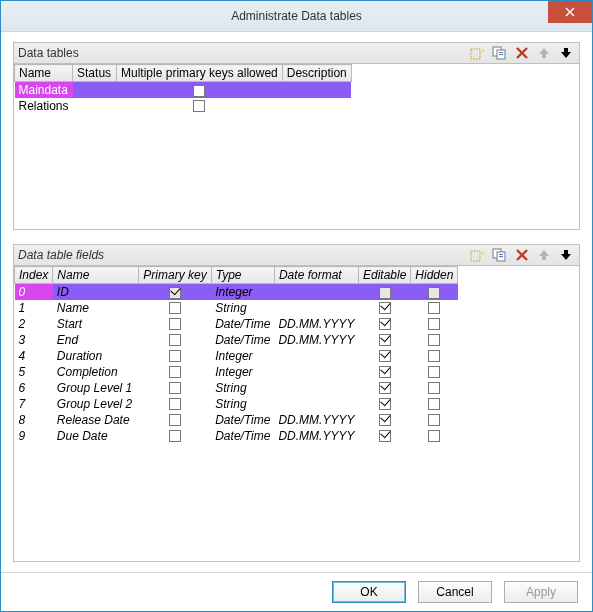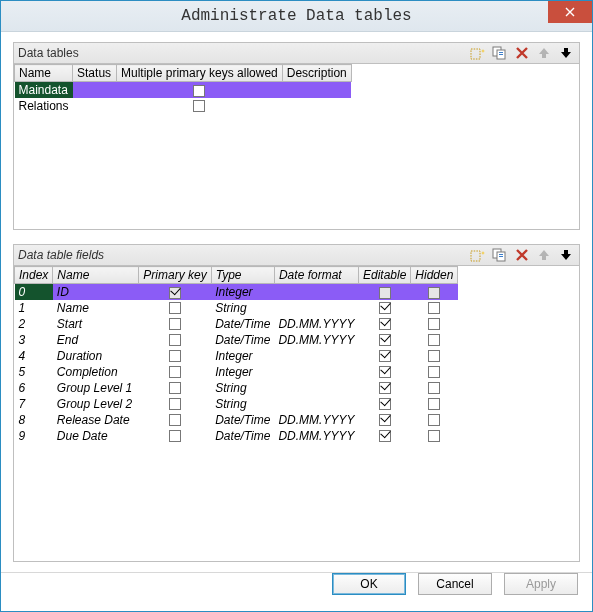--- a/index.html
+++ b/index.html
@@ -1,39 +1,39 @@
 <!DOCTYPE html>
 <html><head>
 <meta charset="utf-8">
 <style>
 html, body { margin:0; padding:0; font-family:"Segoe UI",Tahoma,sans-serif; font-size:12px; background:#fff; }
 .dialog { width:593px; height:612px; box-sizing:border-box; border:1px solid #2b8dc2; position:relative; background:#fff; display:flex; flex-direction:column; }
 .titlebar { height:30px; background:linear-gradient(#e8eef3,#dfe7ee); position:relative; display:flex; align-items:center; justify-content:center; border-bottom:1px solid #c9d4dc; }
-.titlebar .title { color:#333; font-size:16px;font-family:Liberation Mono, monospace; }
+.titlebar .title { color:#333; font-size:12px; }
 .closebtn { position:absolute; right:0; top:0; width:44px; height:22px; background:#c94f3d; color:#fff; display:flex; align-items:center; justify-content:center; font-size:13px; cursor:pointer; }
 .body { flex:1; padding:10px 12px 10px 12px; display:flex; flex-direction:column; gap:14px; overflow:hidden; }
 .panel { border:1px solid #bfbfbf; display:flex; flex-direction:column; background:#fff; }
 .panel.top { height:186px; }
 .panel.bottom { flex:1;font-style:italic; }
 .panel-hdr { height:20px; background:linear-gradient(#efefef,#e4e4e4); border-bottom:1px solid #bfbfbf; display:flex; align-items:center; padding:0 4px; }
 .panel-title { color:#333; flex:1; }
 .toolbar { display:flex; gap:4px; align-items:center; }
 .tbtn { width:18px; height:16px; display:flex; align-items:center; justify-content:center; cursor:pointer; }
 .tbtn svg { display:block; }
 .tbtn.disabled { opacity:0.4; cursor:default; }
 .grid-wrap { flex:1; overflow:auto; }
 table.grid { border-collapse:collapse; table-layout:fixed; font-size:12px; color:#000; }
 table.grid th { background:linear-gradient(#f5f5f5,#e6e6e6); border:1px solid #b8b8b8; font-weight:normal; text-align:left; padding:1px 4px; height:17px; box-sizing:border-box; white-space:nowrap; overflow:hidden; }
 table.grid td { border:0; padding:0 4px; height:16px; box-sizing:border-box; vertical-align:middle; white-space:nowrap; }
 tr.selected td { background:#8b5cf6; }
-tr.selected td:first-child { background:#14532d; color:#fff; }
+tr.selected td:first-child { background:#d946ef; color:#fff; }
 .chk { width:12px; height:12px; display:inline-block; border:1px solid #777; background:#fff; box-sizing:border-box; position:relative; vertical-align:middle; }
 .chk.checked::after { content:""; position:absolute; left:1px; top:-1px; width:8px; height:5px; border-left:1.5px solid #000; border-bottom:1.5px solid #000; transform:rotate(-48deg); }
 .chk.disabled { background:#e6e6e6; }
-.footer { height:38px; border-top:1px solid #d8d8d8; display:flex; justify-content:flex-end; gap:12px; padding:0 14px; }
+.footer { height:38px; border-top:1px solid #d8d8d8; display:flex; align-items:center; justify-content:flex-end; gap:12px; padding:0 14px; }
 .btn { min-width:74px; height:22px; border:1px solid #adadad; background:linear-gradient(#fdfdfd,#ececec); color:#000; font-family:inherit; font-size:12px; cursor:pointer; padding:0 10px; }
 .btn.default { border-color:#2b8dc2; box-shadow:0 0 0 1px #7ab9dd inset; }
 .btn[disabled] { color:#9a9a9a; cursor:default; }
 .thc { text-align:center !important; }
 .cc { text-align:center; }
 </style>
 </head>
 <body>
 
 <div class="dialog">

